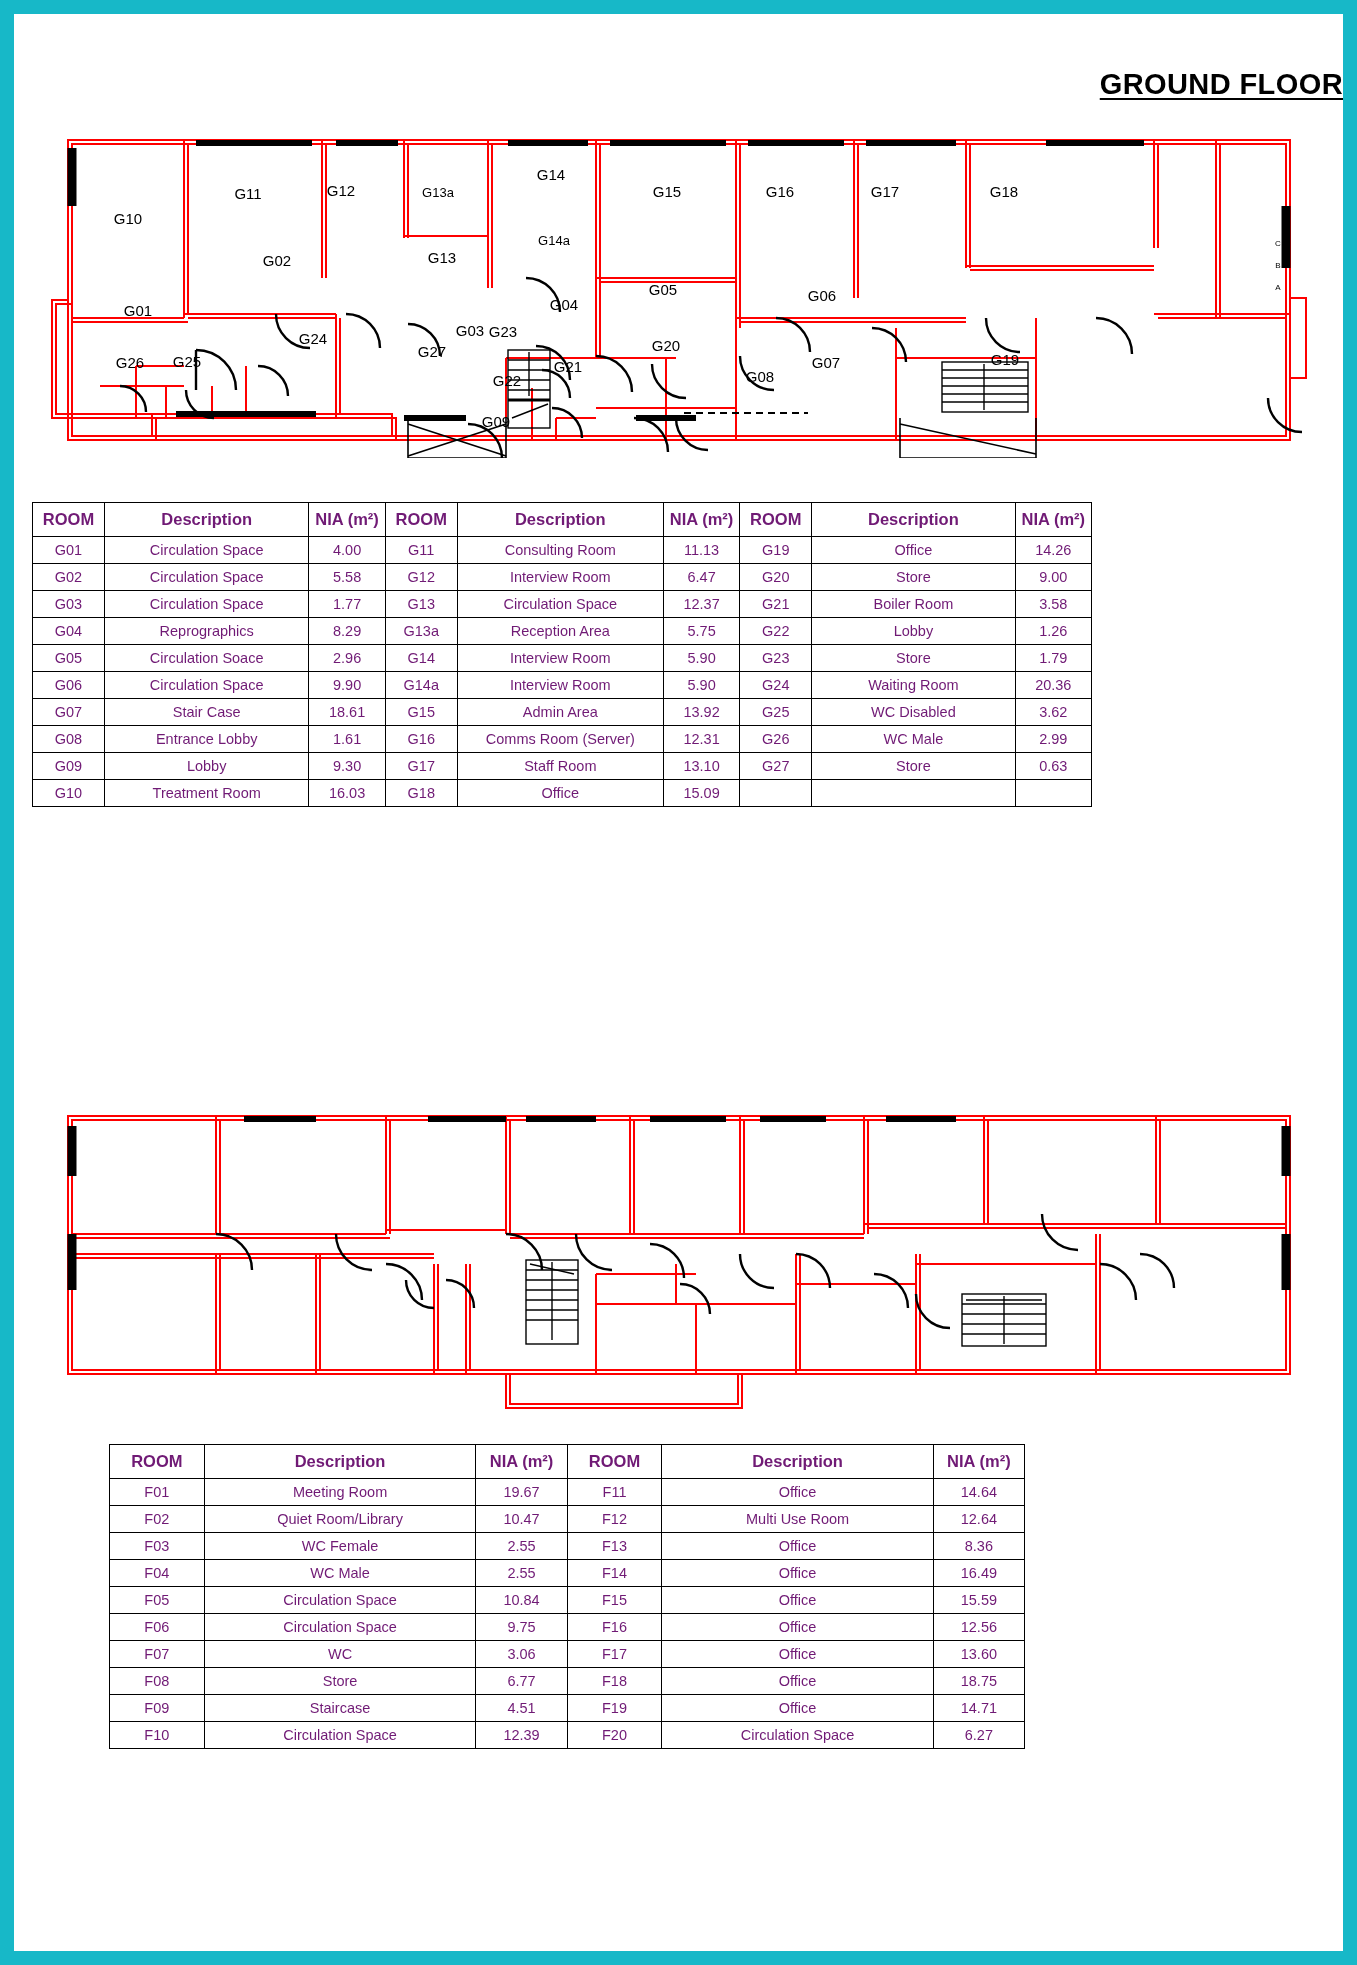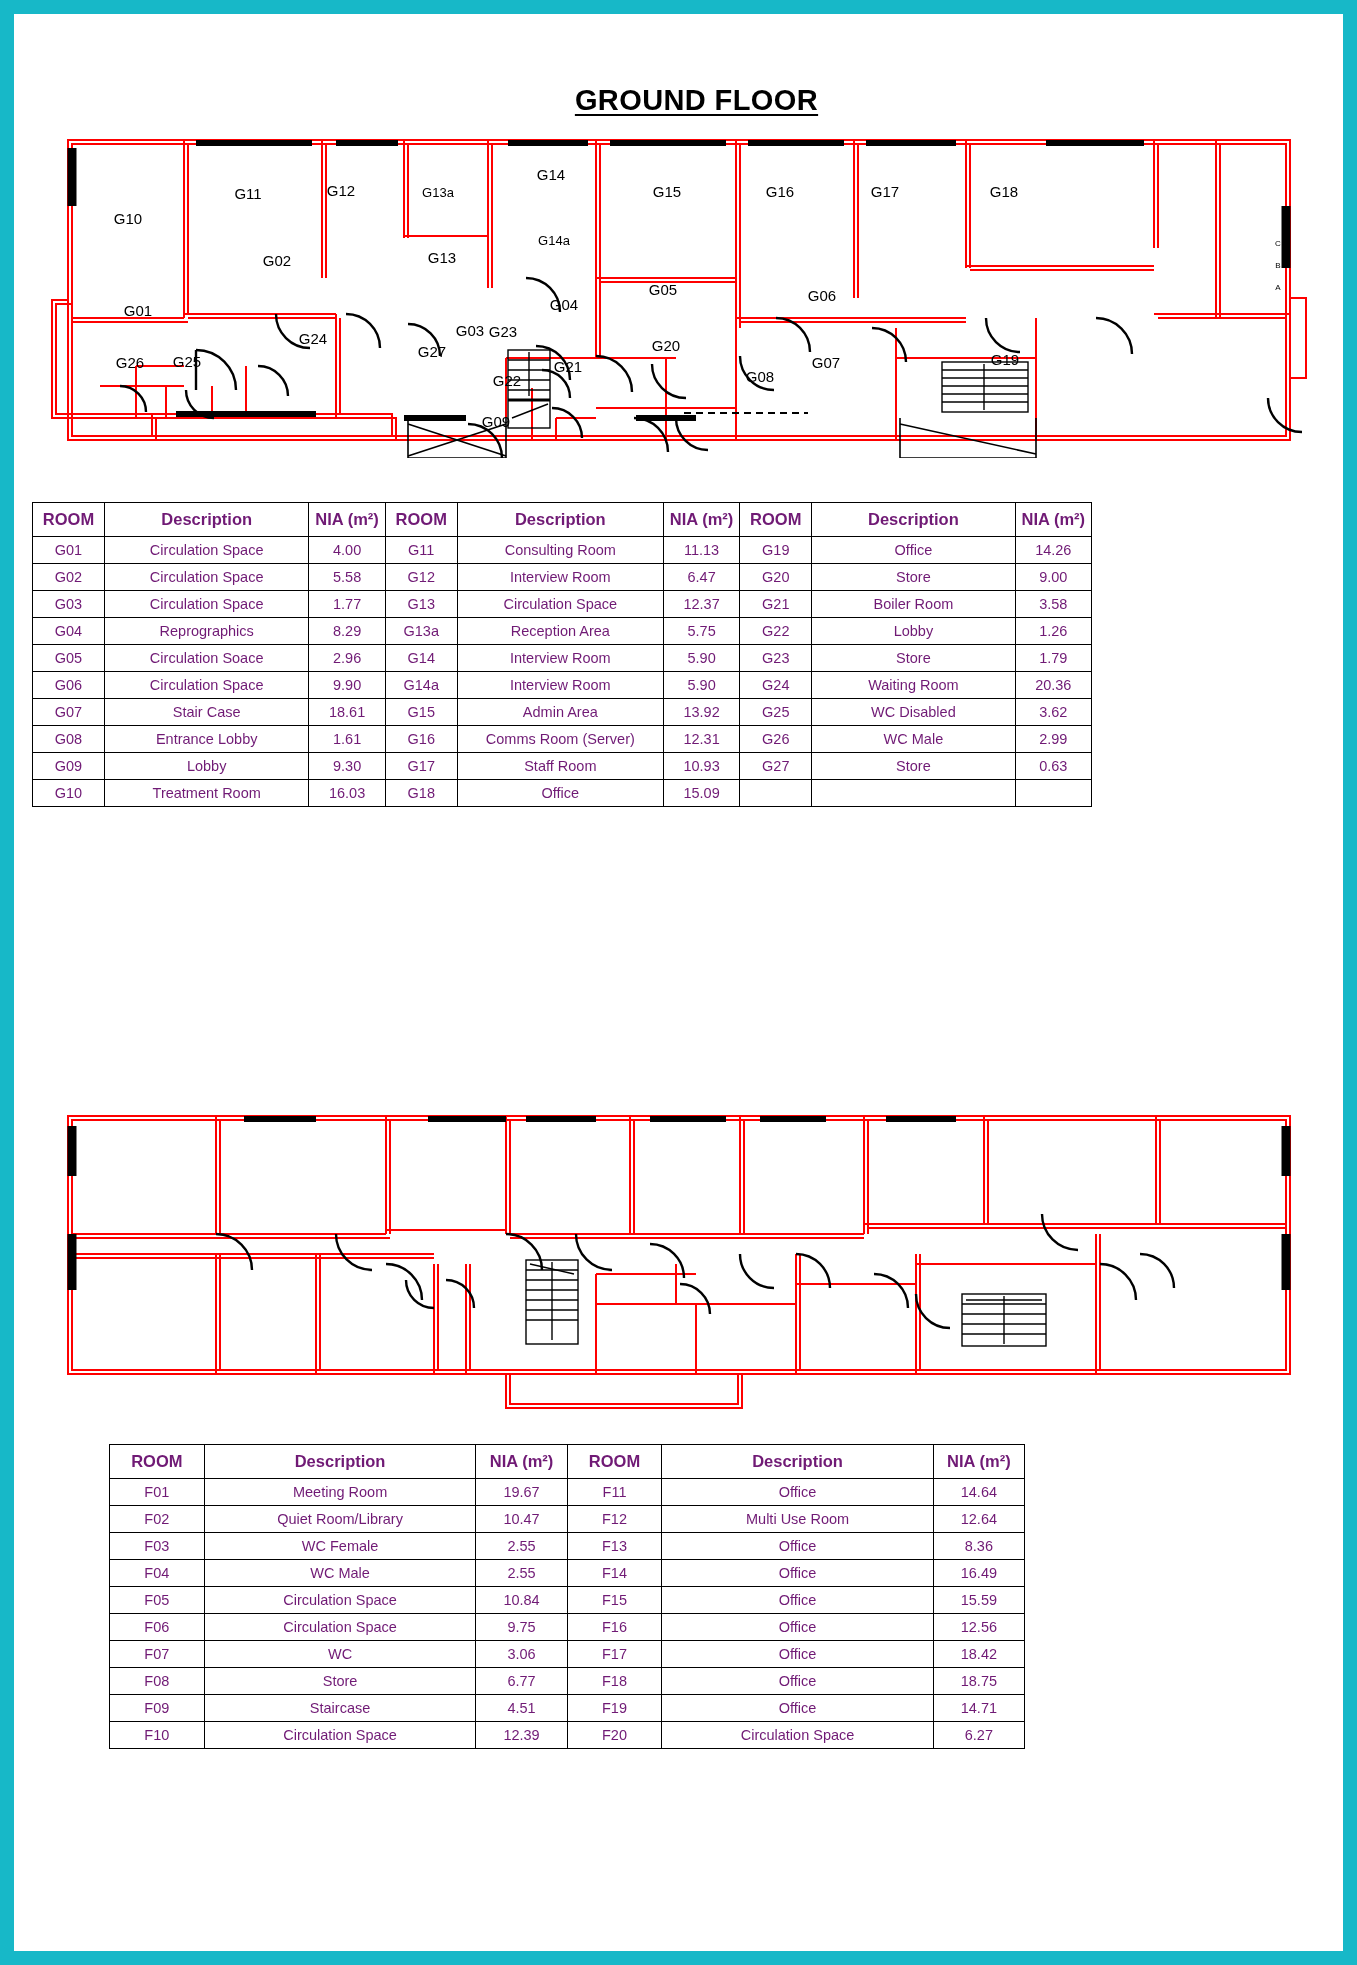--- a/index.html
+++ b/index.html
@@ -15,28 +15,28 @@
     box-sizing:border-box;
     border:14px solid #17b8c8;
     background:#ffffff;
   }
   .inner{
     position:absolute;
     left:0;top:0;right:0;bottom:0;
     padding:0;
   }
   .floor-title{
-    text-align:center;
+    text-align:right;
     font-size:29px;
     font-weight:bold;
     letter-spacing:.4px;
     color:#000;
     text-decoration:underline;
     text-underline-offset:4px;
-    margin:16px;
+    margin:0;
     padding-left:36px;
   }
   #ground-title{position:absolute;left:0;right:0;top:54px;}
   #first-title{position:absolute;left:0;right:0;top:1043px;}
 
   .plan-wrap{position:absolute;}
   #ground-plan{left:22px;top:104px;width:1310px;height:340px;}
   #first-plan{left:22px;top:1090px;width:1310px;height:310px;}
   .plan-wrap svg{display:block;width:100%;height:100%;}
 
@@ -388,21 +388,21 @@
             <td class="c-room">G26</td>
             <td class="c-desc">WC Male</td>
             <td class="c-nia">2.99</td>
           </tr>
           <tr>
             <td class="c-room">G09</td>
             <td class="c-desc">Lobby</td>
             <td class="c-nia">9.30</td>
             <td class="c-room">G17</td>
             <td class="c-desc">Staff Room</td>
-            <td class="c-nia">10.93</td>
+            <td class="c-nia">13.10</td>
             <td class="c-room">G27</td>
             <td class="c-desc">Store</td>
             <td class="c-nia">0.63</td>
           </tr>
           <tr>
             <td class="c-room">G10</td>
             <td class="c-desc">Treatment Room</td>
             <td class="c-nia">16.03</td>
             <td class="c-room">G18</td>
             <td class="c-desc">Office</td>
@@ -615,21 +615,21 @@
             <td class="c-room">F16</td>
             <td class="c-desc">Office</td>
             <td class="c-nia">12.56</td>
           </tr>
           <tr>
             <td class="c-room">F07</td>
             <td class="c-desc">WC</td>
             <td class="c-nia">3.06</td>
             <td class="c-room">F17</td>
             <td class="c-desc">Office</td>
-            <td class="c-nia">18.42</td>
+            <td class="c-nia">13.60</td>
           </tr>
           <tr>
             <td class="c-room">F08</td>
             <td class="c-desc">Store</td>
             <td class="c-nia">6.77</td>
             <td class="c-room">F18</td>
             <td class="c-desc">Office</td>
             <td class="c-nia">18.75</td>
           </tr>
           <tr>

